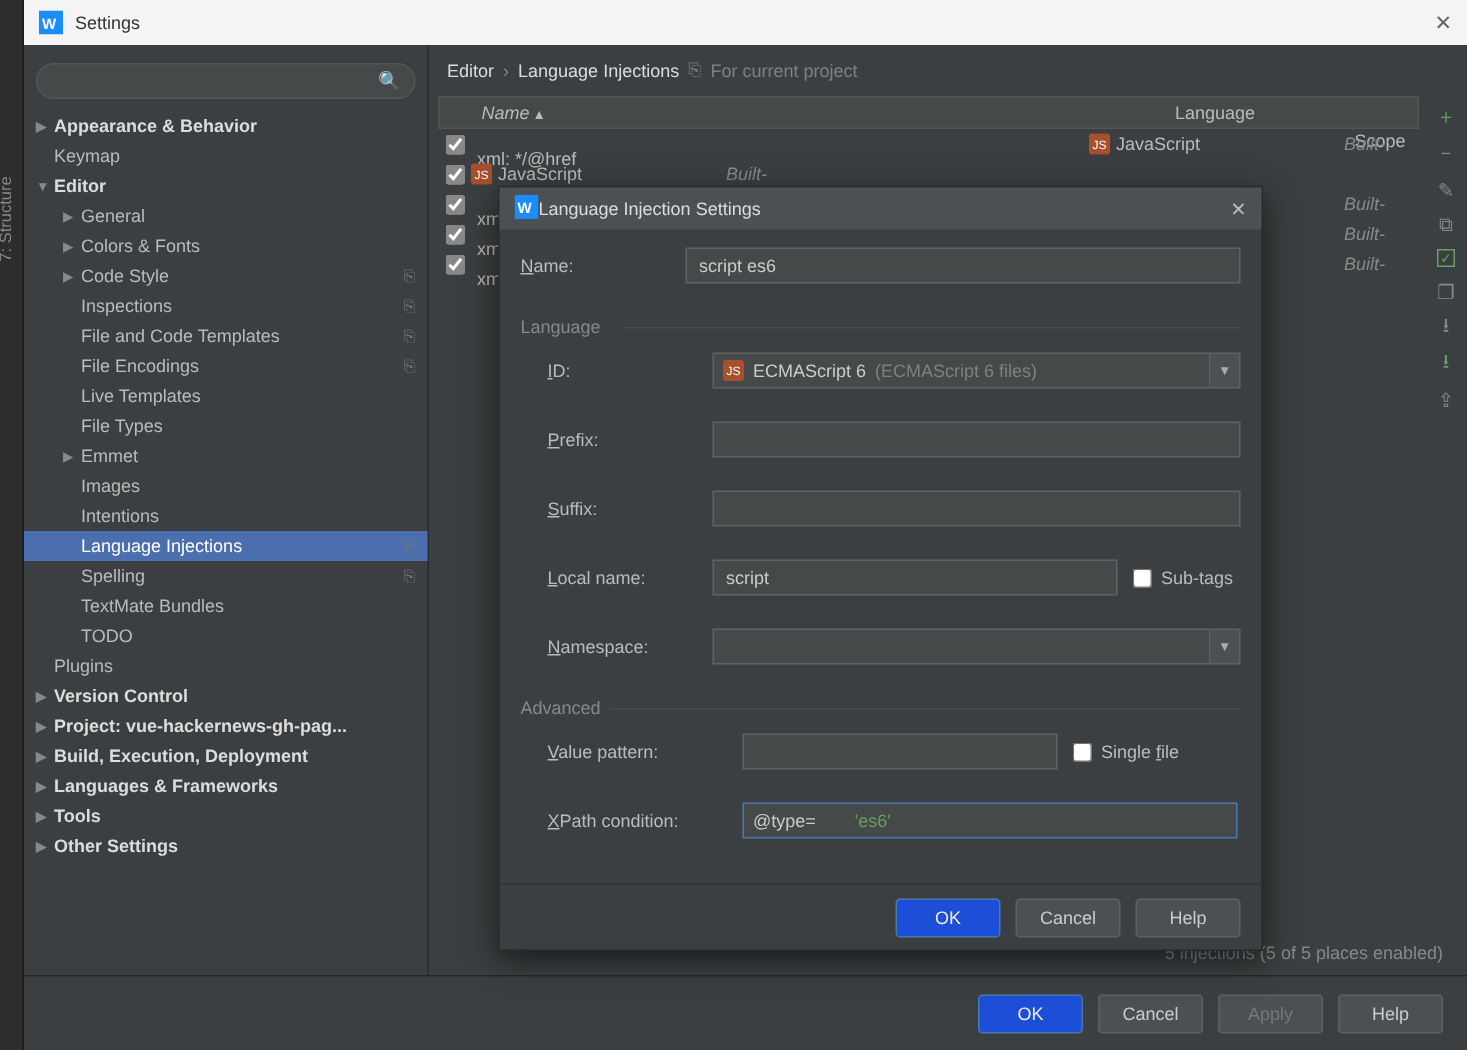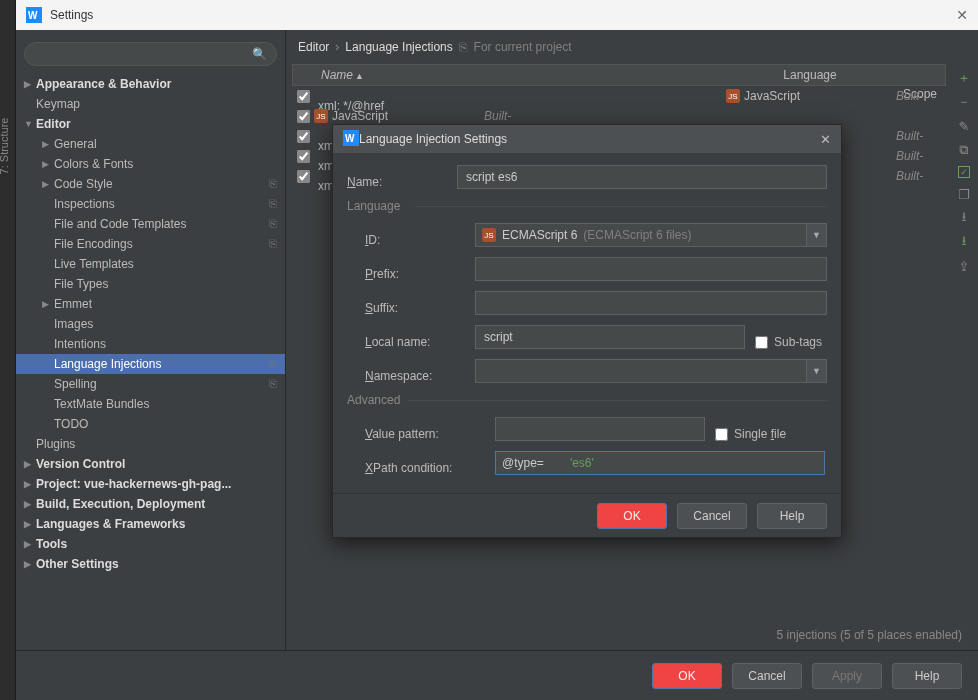--- a/index.html
+++ b/index.html
@@ -45,27 +45,27 @@
 .trow .lang { width: 170px; display: flex; align-items: center; gap: 4px; }
 .trow .lang .js { width: 14px; height: 14px; background: #a84f2b; display: inline-flex; font-size: 8px; color: #fff; align-items: center; justify-content: center; border-radius: 2px; }
 .trow .scope { width: 50px; color: #888; font-style: italic; }
 .righttools { position: absolute; right: 0; top: 34px; width: 28px; display: flex; flex-direction: column; align-items: center; gap: 8px; padding-top: 6px; }
 .righttools .tool { width: 16px; height: 16px; display: flex; align-items: center; justify-content: center; color: #888; font-size: 13px; cursor: pointer; }
 .righttools .tool.green { color: #6a9e5f; }
 .righttools .tool.greenbox { color: #6a9e5f; border: 1px solid #6a9e5f; width:12px; height:12px; font-size:9px; }
 .status { position: absolute; bottom: 8px; right: 16px; font-size: 12px; color: #888; }
 .footer { height: 50px; background: #3c3f41; border-top: 1px solid #282828; display: flex; justify-content: flex-end; align-items: center; gap: 10px; padding: 0 16px; }
 .btn { min-width: 70px; height: 26px; background: #4c5052; border: 1px solid #5e6163; color: #ccc; font-size: 12px; border-radius: 3px; cursor: pointer; }
-.btn.primary { background: #ef4444; border-color: #4a78a8; color: #eee; }
+.btn.primary { background: #1d4ed8; border-color: #4a78a8; color: #eee; }
 .btn.disabled { color: #777; }
 .dialog { position: absolute; left: 332px; top: 124px; width: 510px; background: #3c3f41; border: 1px solid #282828; box-shadow: 0 6px 20px rgba(0,0,0,0.6); }
 .dlg-title { height: 28px; background: #4c5052; display: flex; align-items: center; padding: 0 10px; font-size: 12px; color: #ddd; }
 .dlg-title .close { margin-left: auto; color: #bbb; cursor: pointer; font-size: 13px; }
 .dlg-body { padding: 12px 14px 8px 14px; font-size: 12px; color: #bbb; }
-.form-row { display: flex; align-items: flex-end; margin-bottom: 10px; }
+.form-row { display: flex; align-items: center; margin-bottom: 22px; }
 .form-row .lbl { width: 110px; color: #bbb; }
 .form-row input[type=text] { flex: 1; height: 24px; background: #45494a; border: 1px solid #5e6163; color: #ccc; padding: 0 8px; font-size: 12px; }
 .form-row .combo { flex: 1; height: 24px; background: #45494a; border: 1px solid #5e6163; display: flex; align-items: center; padding: 0 6px; color: #ccc; position: relative; }
 .form-row .combo .dd { position: absolute; right: 0; top: 0; width: 20px; height: 100%; background: #4c5052; display: flex; align-items: center; justify-content: center; font-size: 9px; color: #aaa; border-left: 1px solid #5e6163; }
 .form-row .combo .js { width: 14px; height: 14px; background: #a84f2b; display: inline-flex; font-size: 8px; color: #fff; align-items: center; justify-content: center; border-radius: 2px; margin-right: 6px; }
 .form-row .combo .hint { color: #808080; margin-left: 6px; }
 .section { color: #888; font-size: 12px; margin: 8px 0 10px 0; position: relative; }
 .section::after { content: ""; position: absolute; left: 68px; right: 0; top: 50%; border-top: 1px solid #4a4a4a; }
 .section.short::after { left: 52px; }
 .section.adv::after { left: 60px; }

